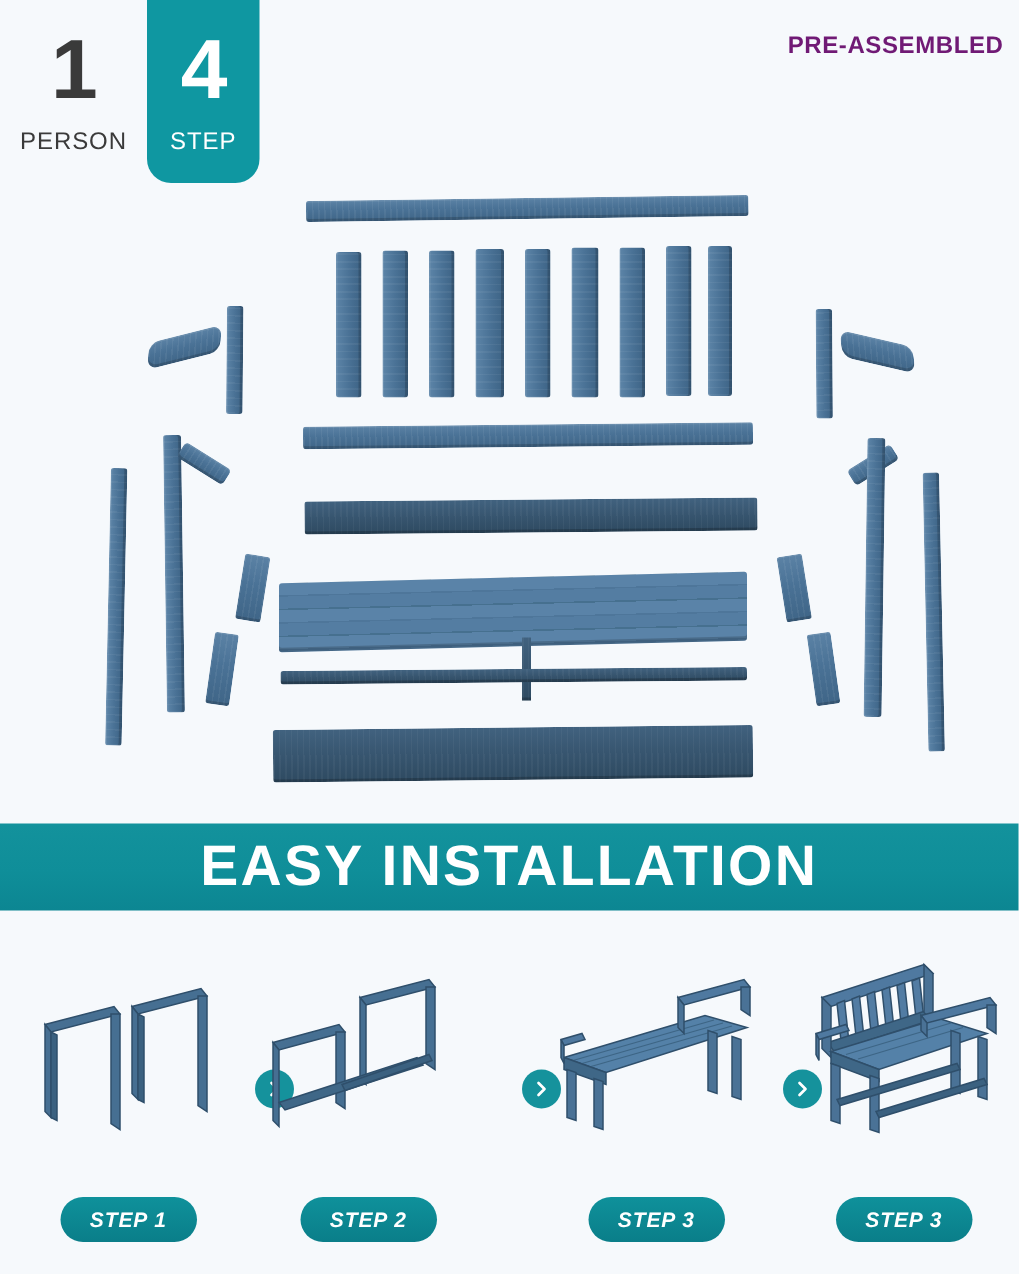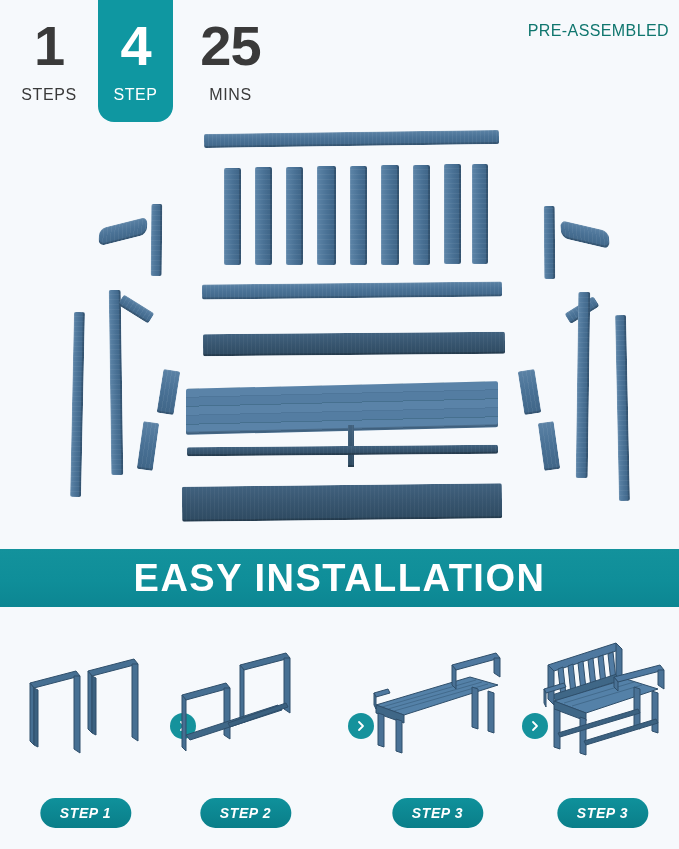--- a/index.html
+++ b/index.html
@@ -23,21 +23,21 @@
   #stat-steps{left:98px;width:75px;background:#0f97a1;
         border-radius:0 0 16px 16px;}
   #stat-steps .num{color:#ffffff;}
   #stat-steps .lbl{color:#ffffff;}
   #stat-mins{left:183px;width:95px;}
 
   
   .assembled{position:absolute;right:10px;top:18px;text-align:right;}
   .assembled .pct{font-size:48px;font-weight:bold;color:#118b96;line-height:1;
         letter-spacing:-1px;}
-  .assembled .pa{font-size:16px;font-weight:normal;color:#0f766e;letter-spacing:.4px;
+  .assembled .pa{font-size:16px;font-weight:bold;color:#701a75;letter-spacing:.4px;
         margin-top:4px;text-align:center;}
 
   
   .diagram{position:absolute;left:0;top:120px;width:679px;height:425px;}
   .part{position:absolute;}
   
   .wood{
     background:
       repeating-linear-gradient(90deg, rgba(255,255,255,.055) 0 1px, rgba(0,0,0,0) 1px 4px),
       linear-gradient(180deg,#5b82a5 0%, #4a7296 45%, #3f6587 100%);
@@ -85,32 +85,28 @@
 </style>
 </head>
 <body>
 
 <div class="page">
 
   <div class="stats">
 
     <div class="stat" id="stat-person">
       <div class="num">1</div>
-      <div class="lbl">STEPS</div>
+      <div class="lbl">PERSON</div>
     </div>
 
     <div class="stat" id="stat-steps">
       <div class="num">4</div>
       <div class="lbl">STEP</div>
     </div>
 
-    <div class="stat" id="stat-mins">
-      <div class="num">25</div>
-      <div class="lbl">MINS</div>
-    </div>
   </div>
 
   <div class="assembled">
     <div class="pa">PRE-ASSEMBLED</div>
   </div>
 
   <div class="diagram">
 
     <div class="part wood" style="left:204px;top:12px;width:295px;height:14px;transform:rotate(-0.8deg);border-radius:2px;"></div>
 

